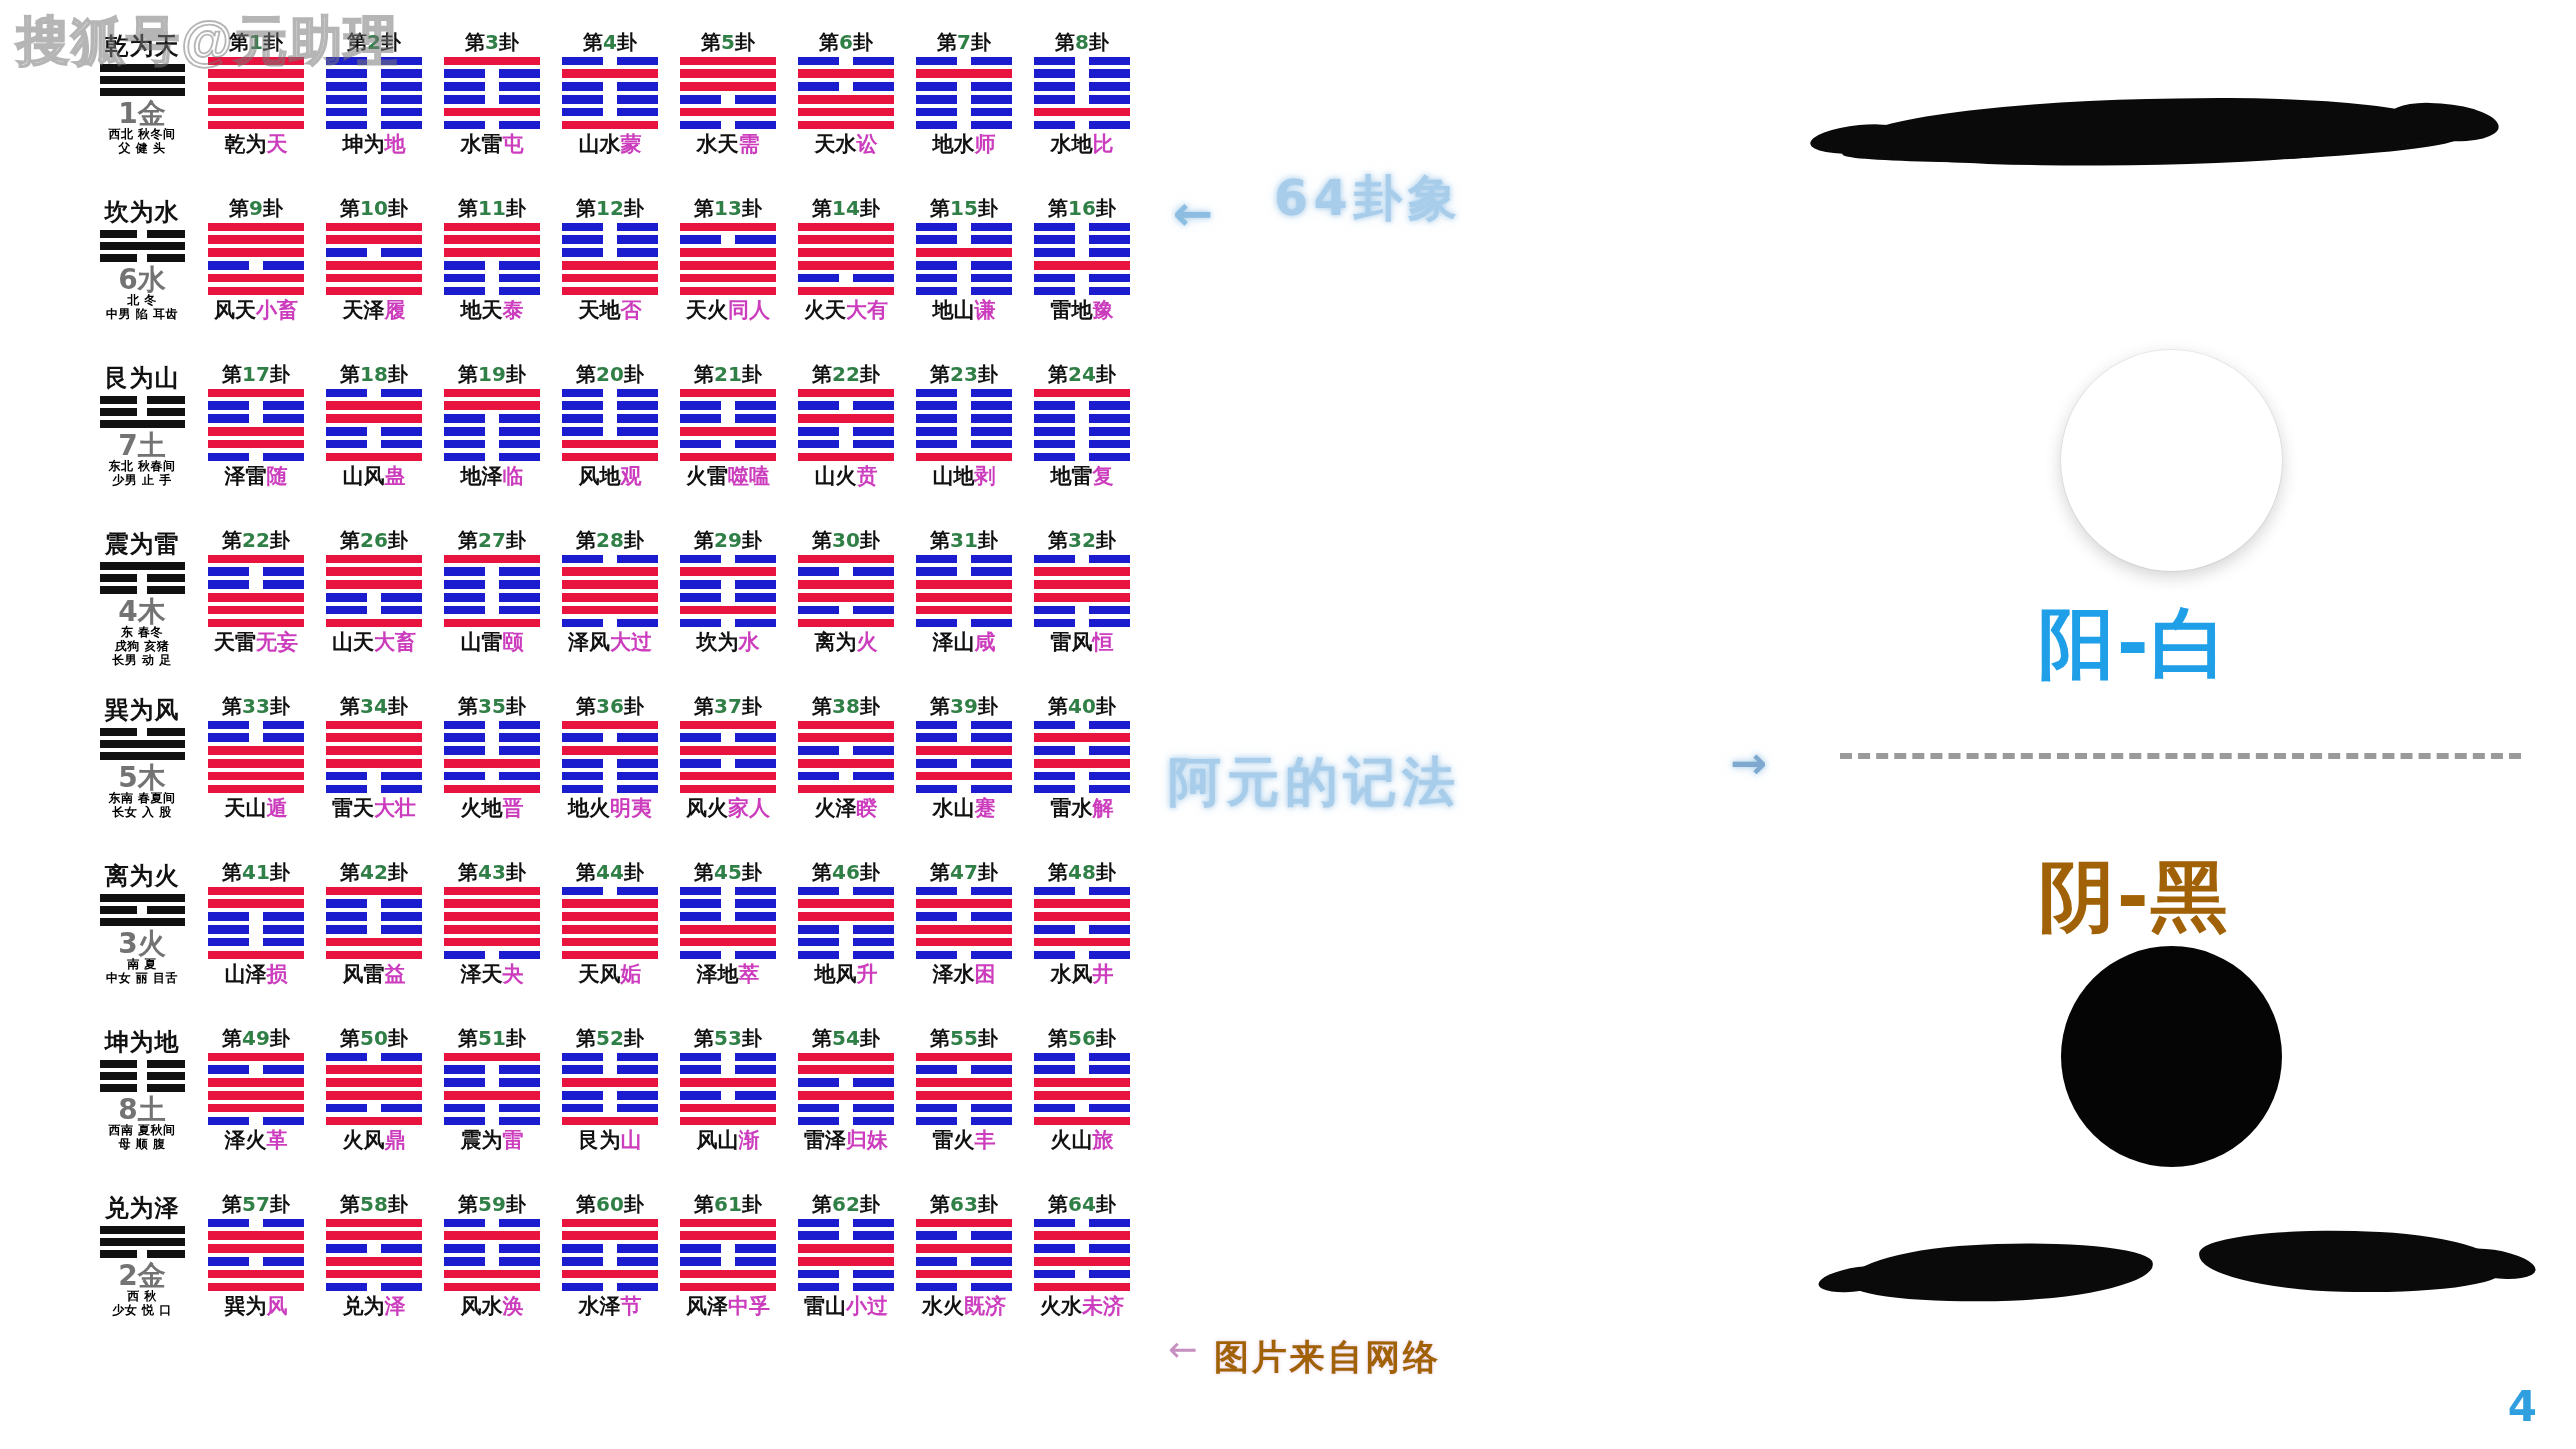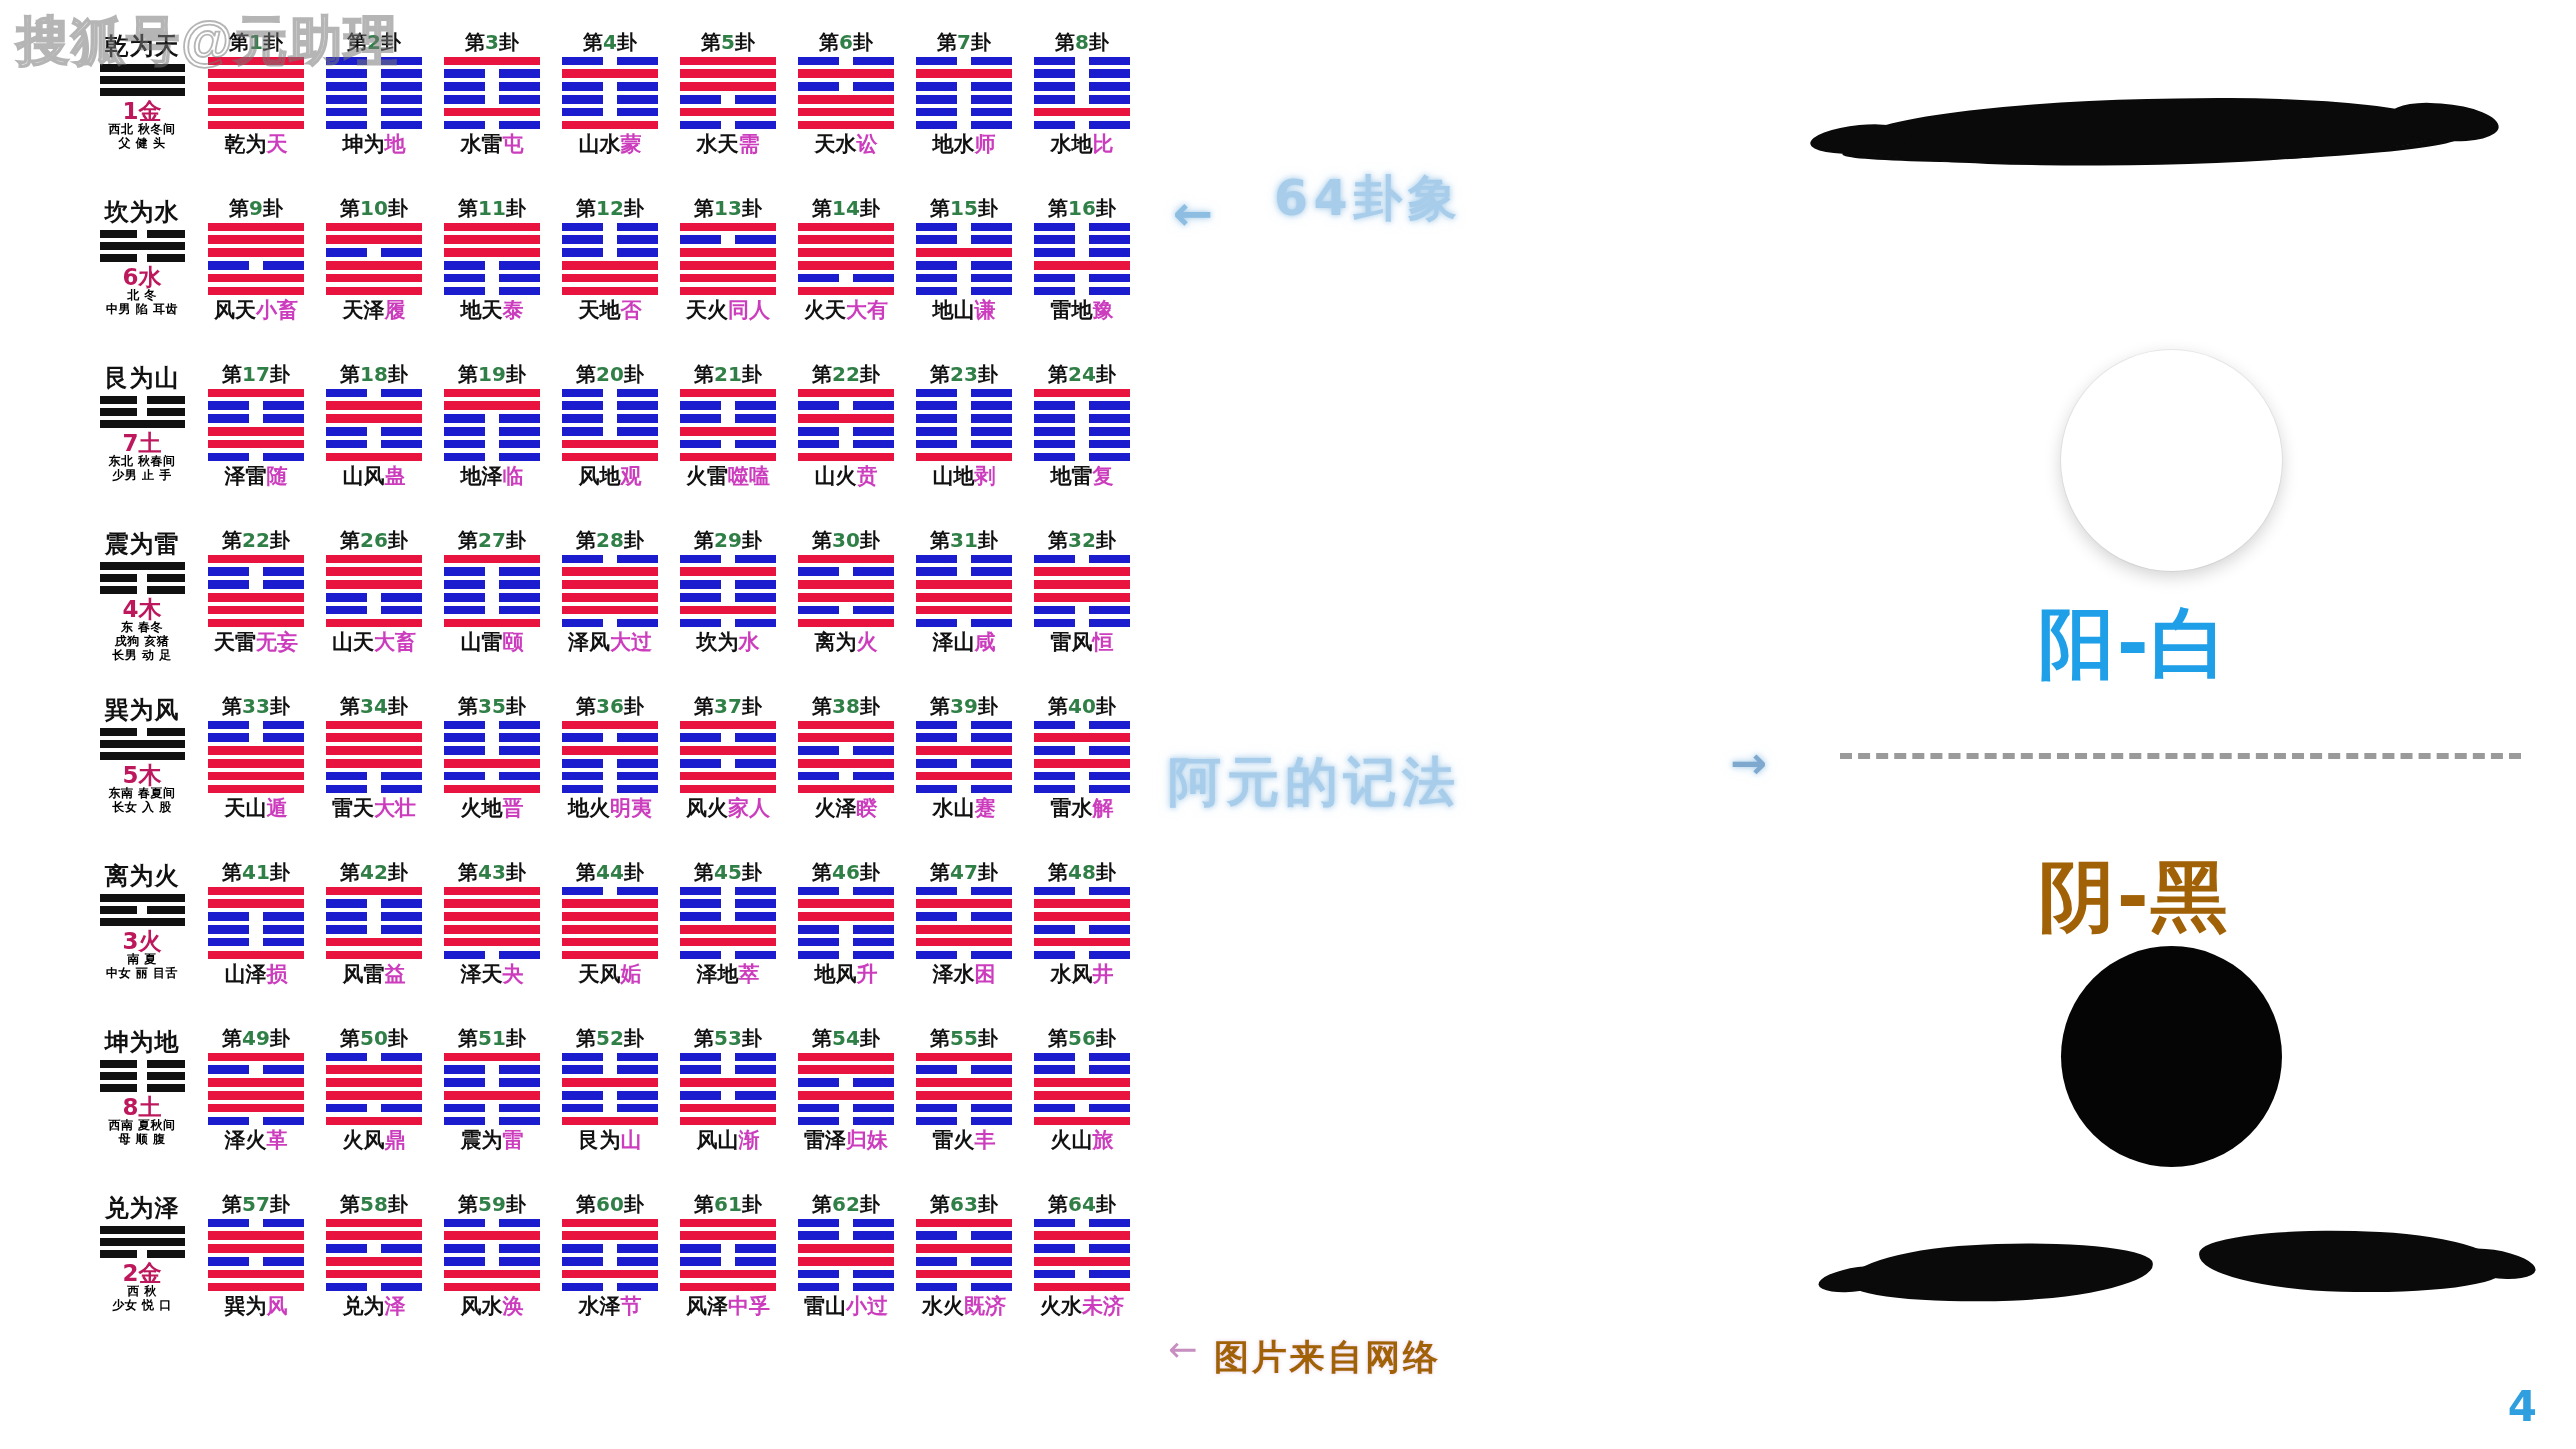--- a/index.html
+++ b/index.html
@@ -46,21 +46,21 @@
   }
   .trig-lines{
     margin:5.5px auto 2.8px auto;
     width:85px;
   }
   .tl{height:7.4px;margin:4.6px 0;display:flex;justify-content:space-between;}
   .tl .seg{background:#111;height:7.4px;}
   .tl.yang .seg{width:100%;}
   .tl.yin .seg{width:44%;}
   .trig-elem{
-    font-size:23px;font-weight:700;color:#be185d;
+    font-size:28px;font-weight:700;color:#737373;
     line-height:1.0;margin-top:0.9px;
     font-family:"DejaVu Sans",serif;
   }
   .trig-note{
     font-size:12px;color:#000000;line-height:1.15;
     font-family:"DejaVu Sans",serif;font-weight:700;
     letter-spacing:0.5px;
   }
   .hex-cell{
     width:118px;flex:0 0 118px;text-align:center;

